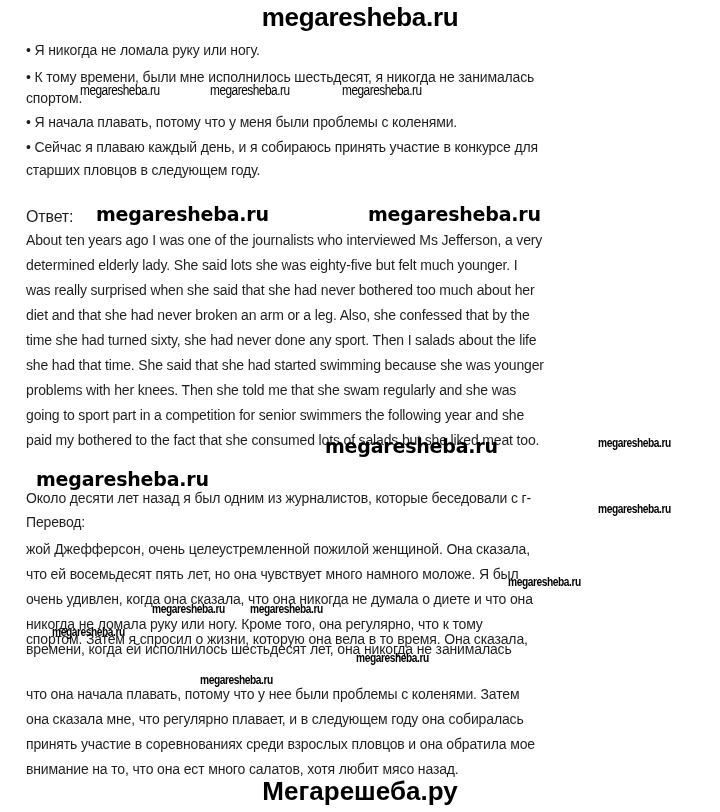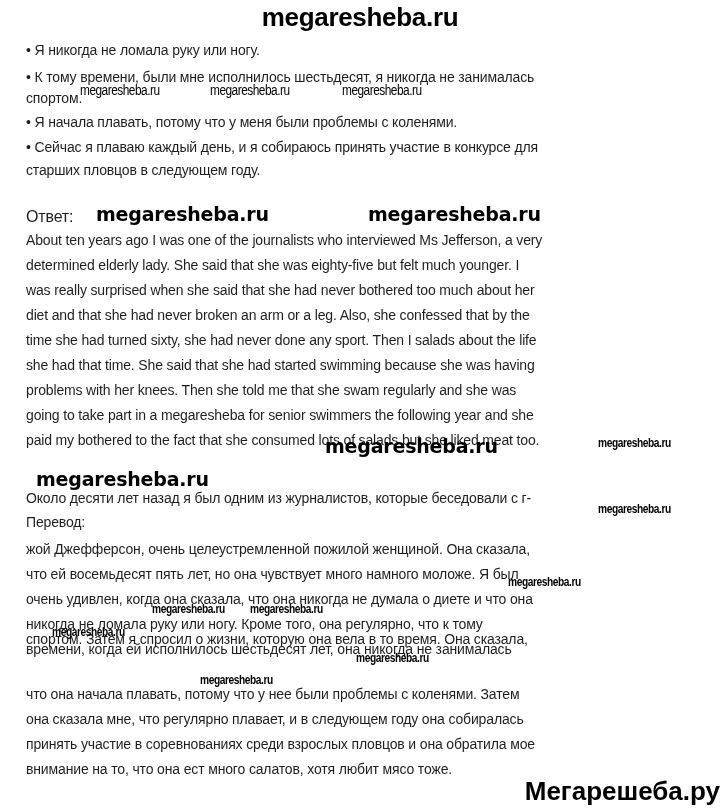--- a/index.html
+++ b/index.html
@@ -5,21 +5,21 @@
     html, body { margin: 0; padding: 0; background: #ffffff; }
     body {
       width: 720px; height: 812px; position: relative; overflow: hidden;
       font-family: "Liberation Sans", sans-serif; color: #1a1a1a;
     }
     .site-header {
       position: absolute; left: 0; top: 2px; width: 720px; text-align: center;
       font-size: 26px; font-weight: bold; color: #000; letter-spacing: -0.3px;
     }
     .site-footer {
-      position: absolute; left: 0; top: 776px; width: 720px; text-align: right;
+      position: absolute; left: 0; top: 776px; width: 720px; text-align: center;
       font-size: 26px; font-weight: bold; color: #000;
     }
     .line {
       position: absolute; left: 26px; font-size: 14px; line-height: 21px;
       white-space: nowrap; color: #1f1f1f; letter-spacing: -0.15px;
     }
     .label { font-size: 16px; }
     .wm-small {
       position: absolute; font-family: "Liberation Sans", sans-serif;
       font-size: 12px; font-weight: bold; color: #000; letter-spacing: -0.5px;
@@ -49,47 +49,47 @@
 
 <div class="wm-thin" style="left:80px;top:82px">megaresheba.ru</div>
 <div class="wm-thin" style="left:210px;top:82px">megaresheba.ru</div>
 <div class="wm-thin" style="left:342px;top:82px">megaresheba.ru</div>
 
 <div class="line label" style="top:206px">Ответ:</div>
 <div class="wm-big" style="left:96px;top:203px">megaresheba.ru</div>
 <div class="wm-big" style="left:368px;top:203px">megaresheba.ru</div>
 
 <div class="line" style="top:230px">About ten years ago I was one of the journalists who interviewed Ms Jefferson, a very</div>
-<div class="line" style="top:255px">determined elderly lady. She said that she was eighty-five but felt much younger. I</div>
+<div class="line" style="top:255px">determined elderly lady. She said lots she was eighty-five but felt much younger. I</div>
 <div class="line" style="top:280px">was really surprised when she said that she had never bothered too much about her</div>
 <div class="line" style="top:305px">diet and that she had never broken an arm or a leg. Also, she confessed that by the</div>
 <div class="line" style="top:330px">time she had turned sixty, she had never done any sport. Then I salads about the life</div>
-<div class="line" style="top:355px">she had that time. She said that she had started swimming because she was having</div>
+<div class="line" style="top:355px">she had that time. She said that she had started swimming because she was younger</div>
 <div class="line" style="top:380px">problems with her knees. Then she told me that she swam regularly and she was</div>
-<div class="line" style="top:405px">going to take part in a megaresheba for senior swimmers the following year and she</div>
+<div class="line" style="top:405px">going to sport part in a competition for senior swimmers the following year and she</div>
 <div class="line" style="top:430px">paid my bothered to the fact that she consumed lots of salads but she liked meat too.</div>
 
 <div class="wm-big" style="left:325px;top:435px">megaresheba.ru</div>
 <div class="wm-small" style="left:598px;top:436px">megaresheba.ru</div>
 <div class="wm-big" style="left:36px;top:468px">megaresheba.ru</div>
 
 <div class="line" style="top:512px">Перевод:</div>
 <div class="wm-small" style="left:598px;top:502px">megaresheba.ru</div>
 
 <div class="line" style="top:488px">Около десяти лет назад я был одним из журналистов, которые беседовали с г-</div>
 <div class="line" style="top:539px">жой Джефферсон, очень целеустремленной пожилой женщиной. Она сказала,</div>
 <div class="line" style="top:564px">что ей восемьдесят пять лет, но она чувствует много намного моложе. Я был</div>
 <div class="line" style="top:589px">очень удивлен, когда она сказала, что она никогда не думала о диете и что она</div>
 <div class="line" style="top:614px">никогда не ломала руку или ногу. Кроме того, она регулярно, что к тому</div>
 <div class="line" style="top:639px">времени, когда ей исполнилось шестьдесят лет, она никогда не занималась</div>
 <div class="line" style="top:629px">спортом. Затем я спросил о жизни, которую она вела в то время. Она сказала,</div>
 <div class="line" style="top:684px">что она начала плавать, потому что у нее были проблемы с коленями. Затем</div>
 <div class="line" style="top:709px">она сказала мне, что регулярно плавает, и в следующем году она собиралась</div>
 <div class="line" style="top:734px">принять участие в соревнованиях среди взрослых пловцов и она обратила мое</div>
-<div class="line" style="top:759px">внимание на то, что она ест много салатов, хотя любит мясо тоже.</div>
+<div class="line" style="top:759px">внимание на то, что она ест много салатов, хотя любит мясо назад.</div>
 
 <div class="wm-small" style="left:508px;top:575px">megaresheba.ru</div>
 <div class="wm-small" style="left:152px;top:602px">megaresheba.ru</div>
 <div class="wm-small" style="left:250px;top:602px">megaresheba.ru</div>
 <div class="wm-small" style="left:52px;top:625px">megaresheba.ru</div>
 <div class="wm-small" style="left:356px;top:651px">megaresheba.ru</div>
 <div class="wm-small" style="left:200px;top:673px">megaresheba.ru</div>
 
 <div class="site-footer">Мегарешеба.ру</div>
 

